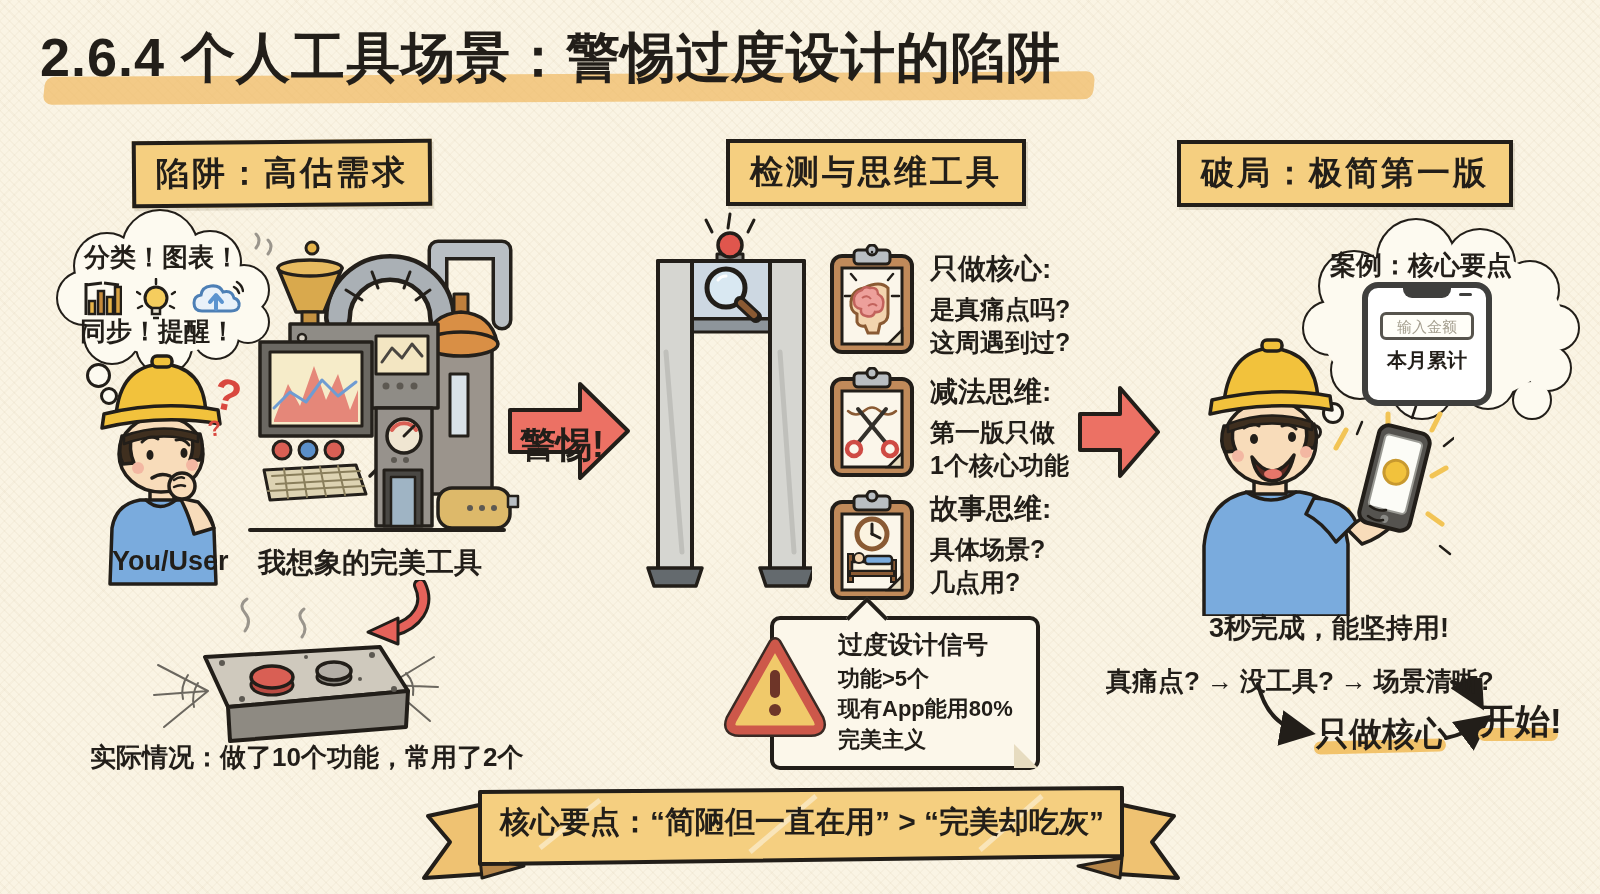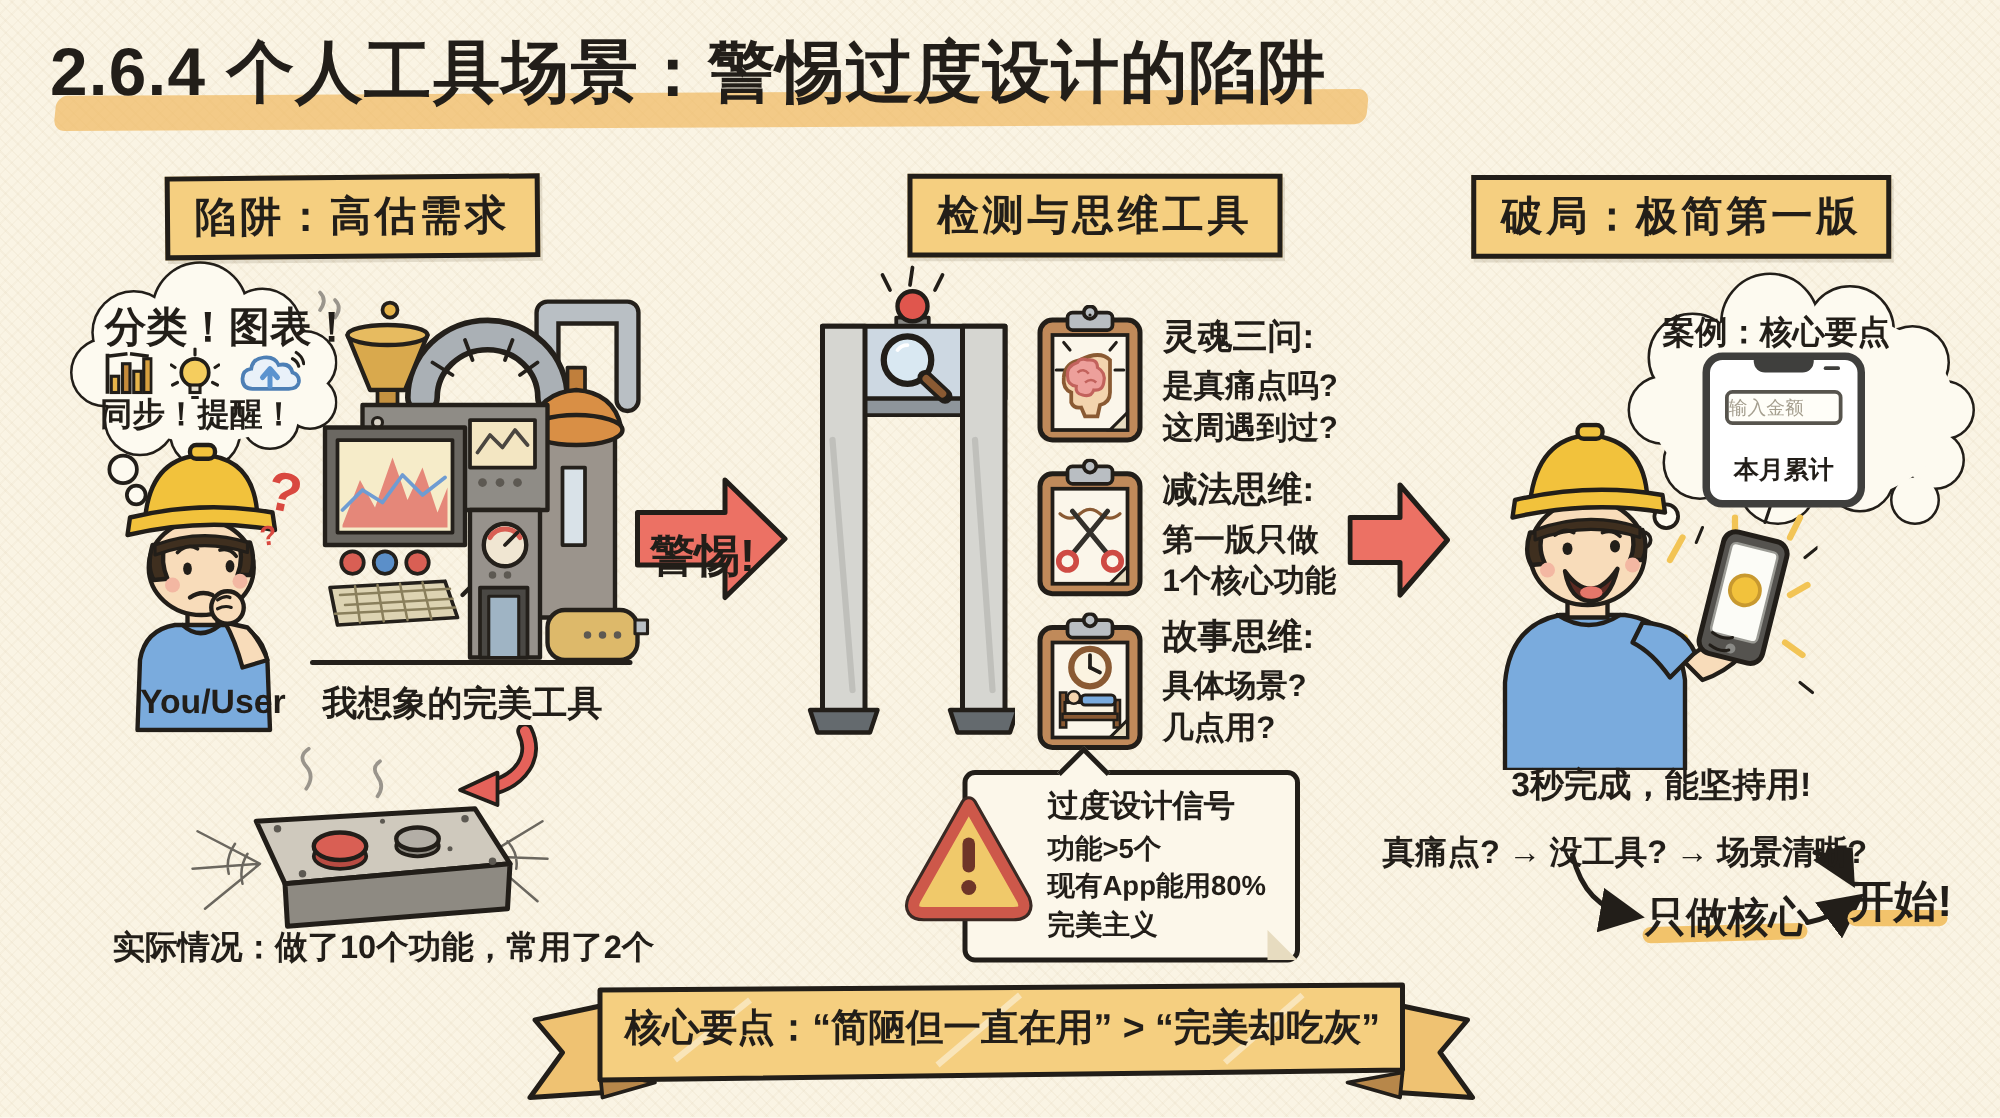--- a/index.html
+++ b/index.html
@@ -56,24 +56,24 @@
     border:6px solid #3f3f3d;border-radius:16px;z-index:6;
   }
   .phone-notch{
     position:absolute;left:50%;top:-2px;transform:translateX(-50%);
     width:48px;height:12px;background:#3f3f3d;border-radius:0 0 9px 9px;
   }
   .phone-dash{position:absolute;right:14px;top:5px;width:13px;height:3px;background:#3f3f3d;border-radius:2px;}
   .phone-input{
     display:block;margin:24px auto 0;width:88px;height:22px;
     background:#fffef8;border:3px solid #57544d;border-radius:6px;
-    font-family:inherit;font-size:15px;color:#14532d;padding:0 0;outline:none;
+    font-family:inherit;font-size:15px;color:#14532d;padding:0 0;outline:none;text-align:center;
   }
   .phone-input::placeholder{color:#a59f8f;}
-  .phone-total{text-align:center;margin-top:22px;font-size:20px;font-weight:800;}
+  .phone-total{text-align:center;margin-top:7px;font-size:20px;font-weight:800;}
   .flow-row{
     left:1106px;top:664px;display:flex;align-items:center;gap:7px;
     font-size:26px;font-weight:700;white-space:nowrap;z-index:5;
   }
   .hl{background:#f2c36b;border-radius:7px;z-index:4;}
   .flow-big{font-weight:900;white-space:nowrap;z-index:5;}
   .qmark{color:#d9483f;font-weight:900;z-index:5;}
   .banner-text{
     left:452px;top:802px;width:700px;text-align:center;
     font-size:30px;font-weight:900;white-space:nowrap;z-index:6;
@@ -108,21 +108,21 @@
         <circle cx="158" cy="54" r="30"></circle>
       <circle cx="192" cy="82" r="24"></circle>
         <circle cx="32" cy="90" r="26"></circle>
         <circle cx="196" cy="114" r="20"></circle>
       <circle cx="60" cy="128" r="27"></circle>
         <circle cx="112" cy="138" r="27"></circle>
         <circle cx="164" cy="128" r="22"></circle>
       <ellipse cx="112" cy="90" rx="88" ry="56"></ellipse>
     </g>
   </svg>
-  <div class="abs cloud-line" style="left:84px;top:240px;font-size:33px;">分类！图表！</div>
+  <div class="abs cloud-line" style="left:84px;top:240px;font-size:26px;">分类！图表！</div>
   <div class="abs icon-row" style="left:82px;top:278px;">
     <svg width="40" height="38" viewBox="0 0 40 38">
       <path d="M4,2 L4,34 M4,4 L20,2 M22,2 L37,4" fill="none" stroke="#221e19" stroke-width="3"></path>
       <rect x="7" y="20" width="6" height="13" fill="#e7b54a" stroke="#221e19" stroke-width="2.5"></rect>
       <rect x="16" y="10" width="6" height="23" fill="#c58a3b" stroke="#221e19" stroke-width="2.5"></rect>
       <rect x="25" y="16" width="6" height="17" fill="#e7b54a" stroke="#221e19" stroke-width="2.5"></rect>
       <rect x="33" y="6" width="6" height="27" fill="#d8a13f" stroke="#221e19" stroke-width="2.5"></rect>
     </svg>
     <svg width="40" height="44" viewBox="0 0 40 44">
       <g stroke="#221e19" stroke-width="2.5" stroke-linecap="round">
@@ -341,21 +341,21 @@
       <rect x="20" y="64" width="5" height="28" fill="#8a5a33" stroke="#221e19" stroke-width="2"></rect>
       <rect x="63" y="70" width="5" height="22" fill="#8a5a33" stroke="#221e19" stroke-width="2"></rect>
       <rect x="24" y="72" width="40" height="9" fill="#fbf3e0" stroke="#221e19" stroke-width="2.5"></rect>
       <circle cx="31" cy="68" r="5" fill="#f3d4ae" stroke="#221e19" stroke-width="2"></circle>
       <rect x="37" y="66" width="27" height="8" rx="3" fill="#7aabdd" stroke="#221e19" stroke-width="2.5"></rect>
       <rect x="22" y="81" width="44" height="5" fill="#8a5a33" stroke="#221e19" stroke-width="2"></rect>
     </g>
   </svg>
 
   <div class="abs tool-text" style="left:930px;top:250px;">
-    <div class="tool-title">灵魂三问:</div>
+    <div class="tool-title">只做核心:</div>
     <div class="tool-line">是真痛点吗?</div>
     <div class="tool-line">这周遇到过?</div>
   </div>
   <div class="abs tool-text" style="left:930px;top:373px;">
     <div class="tool-title">减法思维:</div>
     <div class="tool-line">第一版只做</div>
     <div class="tool-line">1个核心功能</div>
   </div>
   <div class="abs tool-text" style="left:930px;top:490px;">
     <div class="tool-title">故事思维:</div>

